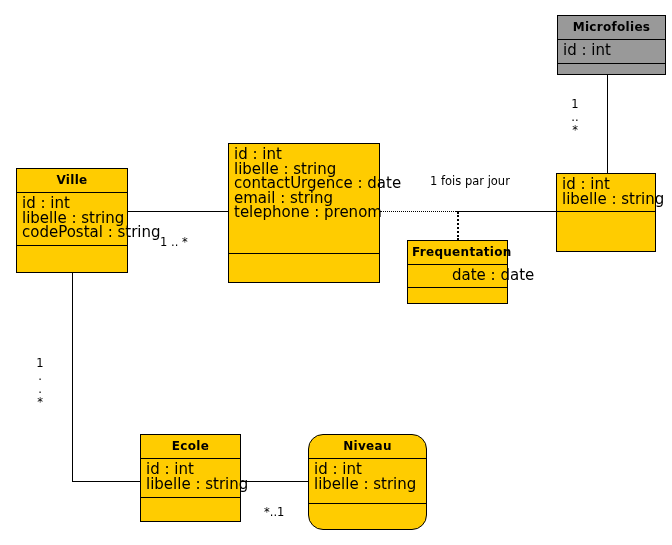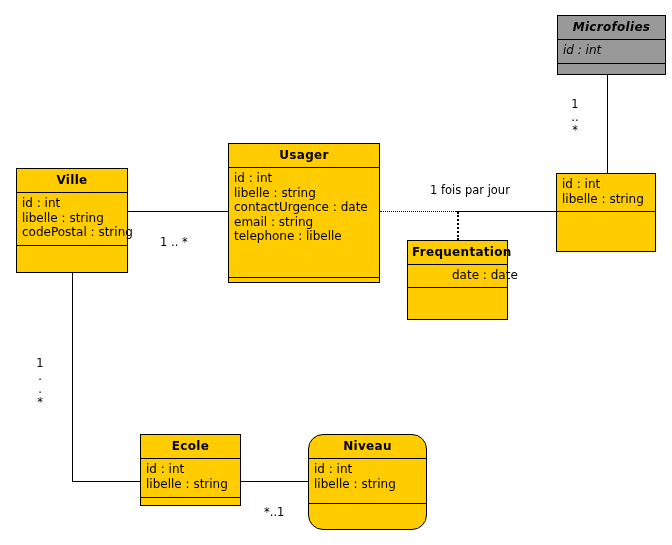--- a/index.html
+++ b/index.html
@@ -17,40 +17,40 @@
   }
 
   
   .uml-class {
     position: absolute;
     box-sizing: border-box;
     border: 1px solid #000000;
     background: #FFCC00;
     z-index: 5;
   }
-  .uml-class.gray { background: #999999; font-style: italic; }
+  .uml-class.gray { background: #999999; }
 
   .uml-name {
     text-align: center;
     font-weight: bold;
     font-size: 12px;
     color: #000000;
     letter-spacing: 0.3px;
     padding: 4px 4px 5px 4px;
     border-bottom: 1px solid #000000;
     box-sizing: border-box;
     white-space: nowrap;
   }
   .uml-attrs {
     padding: 3px 5px 4px 5px;
     border-bottom: 1px solid #000000;
     box-sizing: border-box;
   }
   .uml-attr {
-    font-size: 12px;
+    font-size: 15px;
     color: #000000;
     line-height: 14.5px;
     white-space: nowrap;
   }
   .uml-ops {
     box-sizing: border-box;
   }
 
   
   .line-h {
@@ -104,21 +104,21 @@
 
   <div class="line-v dotted" style="left:457px; top:212px; height:28px;"></div>
 
   <div class="line-v" style="left:72px; top:261px; height:221px;"></div>
   <div class="line-h" style="left:72px; top:481px; width:68px;"></div>
 
   <div class="line-h" style="left:241px; top:481px; width:67px;"></div>
 
   <div class="edge-label" style="left:160px; top:235px;">1 .. *</div>
 
-  <div class="edge-label" style="left:430px; top:183px;">1 fois par jour</div>
+  <div class="edge-label" style="left:430px; top:174px;">1 fois par jour</div>
 
   <div class="mult-stack" style="left:566px; top:98px; width:18px;">
     <span>1</span>
     <span>..</span>
     <span>*</span>
   </div>
 
   <div class="mult-stack" style="left:31px; top:357px; width:18px;">
     <span>1</span>
     <span>.</span>
@@ -130,27 +130,26 @@
 
   <div class="uml-class gray" style="left:557px; top:15px; width:109px; height:60px;">
     <div class="uml-name">Microfolies</div>
     <div class="uml-attrs" style="height:24px;">
       <div class="uml-attr">id : int</div>
     </div>
     <div class="uml-ops" style="height:12px;"></div>
   </div>
 
   <div class="uml-class" style="left:228px; top:143px; width:152px; height:140px;">
-    <div class="uml-name">Usager</div>
     <div class="uml-attrs" style="height:110px;">
       <div class="uml-attr">id : int</div>
       <div class="uml-attr">libelle : string</div>
       <div class="uml-attr">contactUrgence : date</div>
       <div class="uml-attr">email : string</div>
-      <div class="uml-attr">telephone : libelle</div>
+      <div class="uml-attr">telephone : prenom</div>
     </div>
     <div class="uml-ops"></div>
   </div>
 
   <div class="uml-class" style="left:16px; top:168px; width:112px; height:105px;">
     <div class="uml-name">Ville</div>
     <div class="uml-attrs" style="height:53px;">
       <div class="uml-attr">id : int</div>
       <div class="uml-attr">libelle : string</div>
       <div class="uml-attr">codePostal : string</div>
@@ -159,29 +158,29 @@
   </div>
 
   <div class="uml-class" style="left:556px; top:173px; width:100px; height:79px;">
     <div class="uml-attrs" style="height:38px;">
       <div class="uml-attr">id : int</div>
       <div class="uml-attr">libelle : string</div>
     </div>
     <div class="uml-ops"></div>
   </div>
 
-  <div class="uml-class" style="left:407px; top:240px; width:101px; height:80px;">
+  <div class="uml-class" style="left:407px; top:240px; width:101px; height:64px;">
     <div class="uml-name">Frequentation</div>
     <div class="uml-attrs" style="height:23px;padding-left:44px;">
       <div class="uml-attr">date : date</div>
     </div>
     <div class="uml-ops"></div>
   </div>
 
-  <div class="uml-class" style="left:140px; top:434px; width:101px; height:72px;">
+  <div class="uml-class" style="left:140px; top:434px; width:101px; height:88px;">
     <div class="uml-name">Ecole</div>
     <div class="uml-attrs" style="height:39px;">
       <div class="uml-attr">id : int</div>
       <div class="uml-attr">libelle : string</div>
     </div>
     <div class="uml-ops"></div>
   </div>
 
   <div class="uml-class" style="left:308px; top:434px; width:119px; height:96px;border-radius:15px;">
     <div class="uml-name">Niveau</div>

